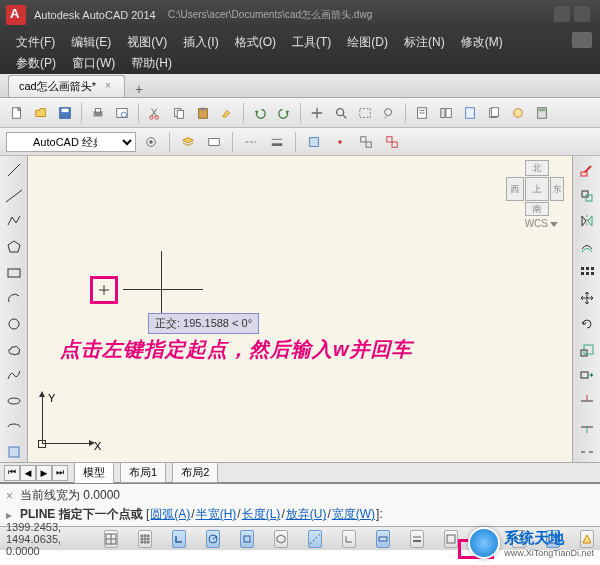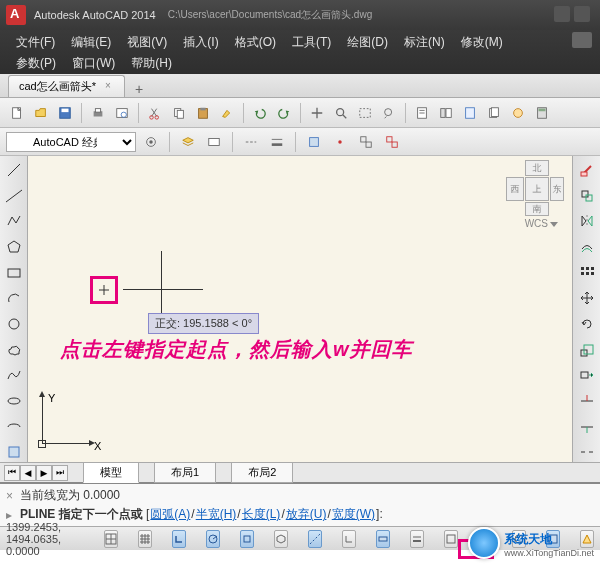--- a/index.html
+++ b/index.html
@@ -45,34 +45,34 @@
 .ucs-y { position:absolute; left:8px; bottom:12px; width:1px; height:48px; background:#333; }
 .ucs-y::before { content:""; position:absolute; top:-5px; left:-3px; width:0;height:0; border-left:3px solid transparent; border-right:3px solid transparent; border-bottom:6px solid #333; }
 .ucs-x { position:absolute; left:8px; bottom:12px; width:48px; height:1px; background:#333; }
 .ucs-x::before { content:""; position:absolute; right:-5px; top:-3px; width:0;height:0; border-top:3px solid transparent; border-bottom:3px solid transparent; border-left:6px solid #333; }
 .ucs-ly { position:absolute; left:14px; bottom:52px; font-size:11px; }
 .ucs-lx { position:absolute; left:60px; bottom:4px; font-size:11px; }
 .ucs-sq { position:absolute; left:4px; bottom:8px; width:8px; height:8px; border:1px solid #333; }
 .layout-tabs { height: 20px; background: #e8e8e8; border-top: 1px solid #aaa; display: flex; align-items: center; font-size: 11px; padding-left: 4px; }
 .lt-nav { display:flex; gap:0; }
 .lt-btn { width:16px; height:16px; border:1px solid #aaa; background:#f4f4f4; display:flex; align-items:center; justify-content:center; font-size:9px; cursor:pointer; }
-.lt-tab { padding: 2px 16px; border: 1px solid #aaa; background: #f8f8f8; margin-left: 15px; cursor: pointer; }
+.lt-tab { padding: 2px 8px; border: 1px solid #aaa; background: #f8f8f8; margin-left: 6px; cursor: pointer; }
 .lt-tab.active { background: #fff; border-bottom-color: #fff; }
 .cmdline { background: #f8f8f8; border-top: 2px solid #888; padding: 2px 6px; font-size: 12px; }
 .cmd-row { display: flex; align-items: center; padding: 1px 0; }
 .cmd-chev { width:14px; color:#888; }
 .cmd-prompt { color: #333; }
 .cmd-opt { color: #1060c0; text-decoration: underline; cursor:pointer; margin: 0 1px; }
 .statusbar { height: 24px; background: linear-gradient(#eee,#d8d8d8); border-top: 1px solid #aaa; display: flex; align-items: center; padding: 0 6px; font-size: 11px; gap: 20px; }
 .coords { color: #444; margin-right: 8px; }
 .sbtn { width: 22px; height: 18px; border: 1px solid #aaa; background: linear-gradient(#f8f8f8,#e0e0e0); border-radius: 2px; cursor: pointer; display:flex; align-items:center; justify-content:center; }
 .sbtn.on { background: linear-gradient(#cde4f8,#a8c8e8); border-color:#6a9acc; }
 .watermark { position: absolute; right: 6px; bottom: 6px; display: flex; align-items: center; gap: 4px; z-index: 50; }
 .wm-logo { width: 32px; height: 32px; border-radius: 50%; background: radial-gradient(#7ec8ff,#0a7ad0); border: 2px solid #fff; box-shadow: 0 0 4px rgba(0,0,0,.3); position:relative; }
-.wm-text { font-size: 12px; font-weight: bold; }
+.wm-text { font-size: 15px; font-weight: bold; }
 .wm-cn { color: #0066cc; }
 .wm-url { font-size: 9px; color: #666; display:block; }
 .hl-box { position:absolute; right:106px; bottom:6px; width:36px; height:20px; border:3px solid #e6007a; z-index:40; }
 svg { display: block; }
 </style>
 </head>
 <body>
 
 <div class="titlebar">
   <div class="logo"></div>

